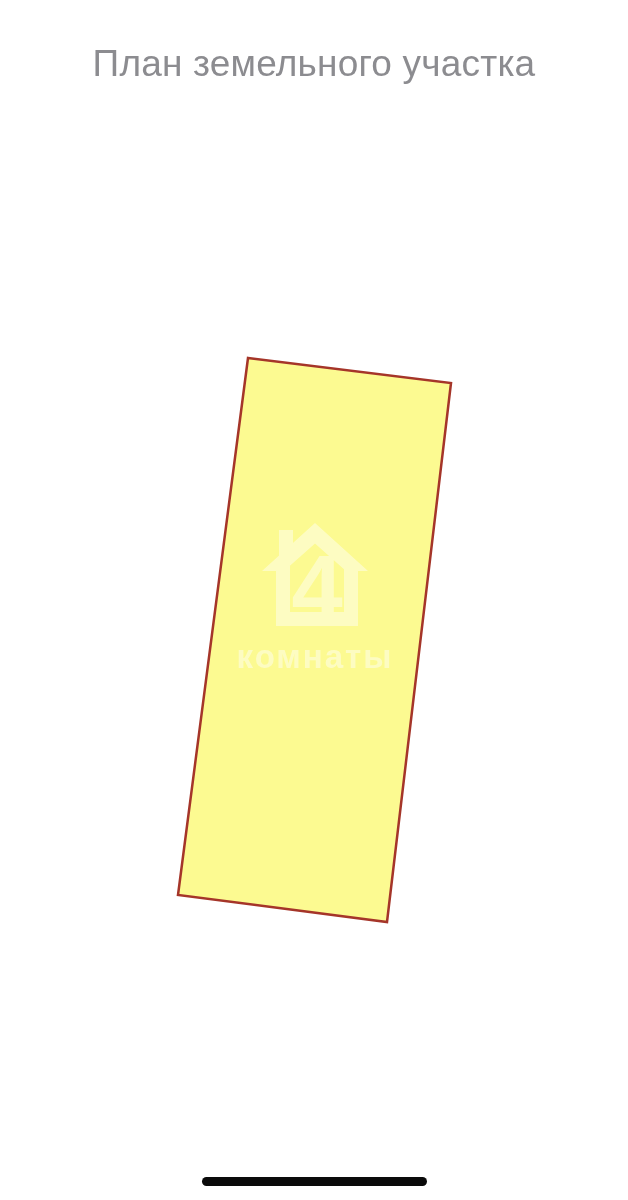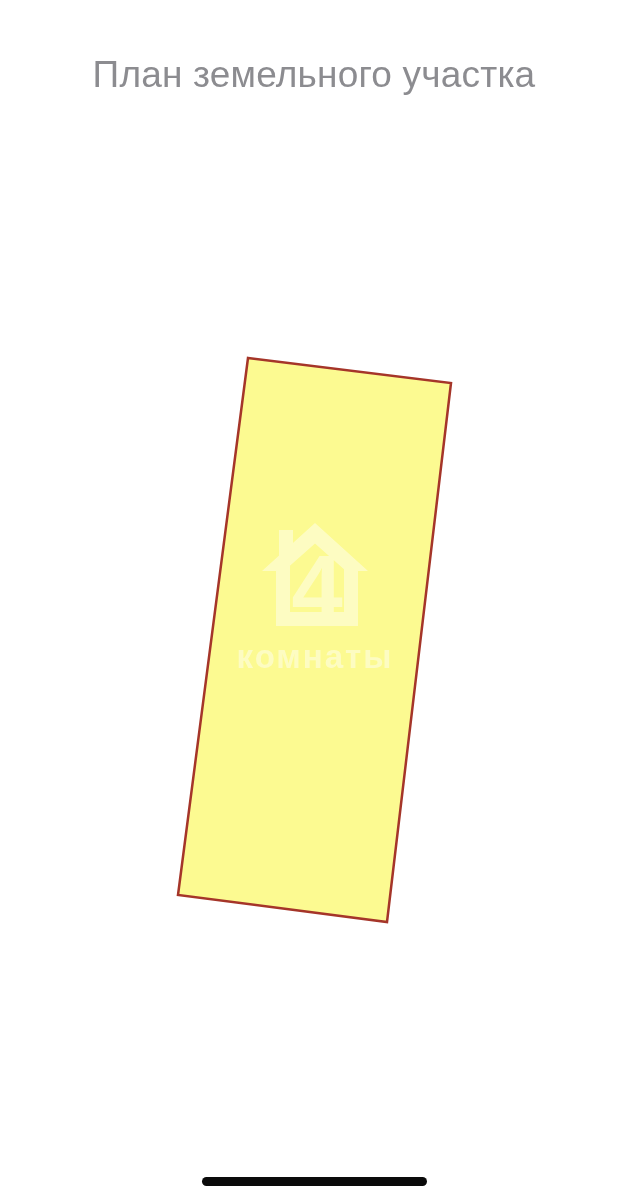--- a/index.html
+++ b/index.html
@@ -22,21 +22,21 @@
     position: absolute;
     top: 38px;
     left: 0;
     right: 0;
     text-align: center;
     font-size: 37px;
     line-height: 44px;
     font-weight: 400;
     letter-spacing: 0.2px;
     color: var(--title-text, #8c8c90);
-    margin: 15px;
+    margin: 4px;
   }
   .plan-svg {
     position: absolute;
     left: 0;
     top: 0;
     width: 628px;
     height: 1200px;
     font-family: "Liberation Sans", sans-serif;
   }
   .watermark-number {

